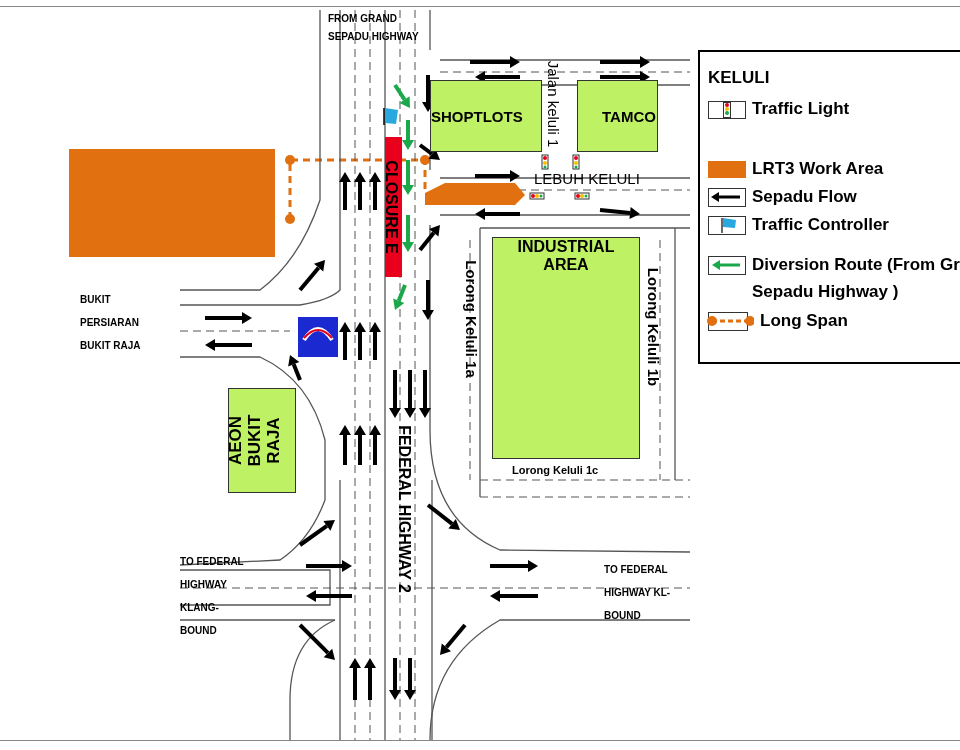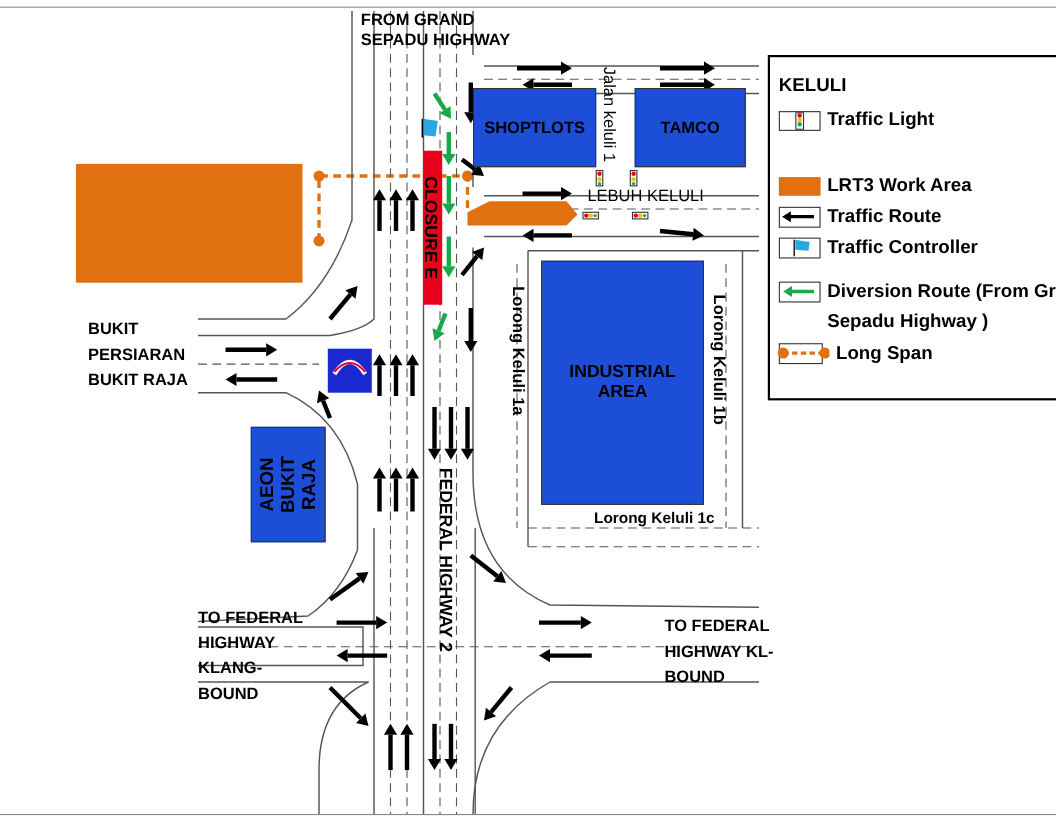--- a/index.html
+++ b/index.html
@@ -1,26 +1,26 @@
 <!DOCTYPE html>
 <html><head>
 <meta charset="utf-8">
 <style>
   html,body{margin:0;padding:0;background:#fff;}
   body{width:960px;height:750px;position:relative;overflow:hidden;font-family:"Liberation Sans",sans-serif;}
   #map{position:absolute;left:0;top:0;width:960px;height:750px;}
-  .lbl{position:absolute;font-family:"Liberation Sans",sans-serif;font-size:15px;font-weight:bold;color:#000;line-height:18px;white-space:nowrap;}
+  .lbl{position:absolute;font-family:"Liberation Sans",sans-serif;font-size:10px;font-weight:bold;color:#000;line-height:18px;white-space:nowrap;}
   .frame-top{position:absolute;left:0;top:6px;width:960px;height:1px;background:#888;}
   .frame-bottom{position:absolute;left:0;top:740px;width:960px;height:1px;background:#888;}
   #legend{position:absolute;left:698px;top:50px;width:270px;height:314px;border:2px solid #000;background:#fff;box-sizing:border-box;}
   #legend .title{position:absolute;left:8px;top:16px;font-size:17px;font-weight:bold;}
   .lg-item{position:absolute;left:6px;height:22px;display:flex;align-items:center;}
   .lg-item .sym{width:40px;height:20px;position:relative;flex:none;}
   .lg-item .txt{font-size:17px;font-weight:bold;margin-left:6px;white-space:nowrap;line-height:20px;}
-  .bldg{position:absolute;border:1.5px solid #333;background:#1d4ed8;box-sizing:border-box;display:flex;align-items:center;justify-content:center;text-align:center;font-weight:bold;font-size:15px;}
+  .bldg{position:absolute;border:1.5px solid #333;background:#bef264;box-sizing:border-box;display:flex;align-items:center;text-align:center;font-weight:bold;font-size:15px;}
 </style>
 </head>
 <body>
 
 <div class="frame-top"></div>
 <div class="frame-bottom"></div>
 
 <svg id="map" width="960" height="750" viewBox="0 0 960 750">
   <defs>
     <marker id="ah" markerWidth="4" markerHeight="4" refX="2" refY="2" orient="auto">
@@ -295,21 +295,21 @@
       <g>
         <line x1="405" y1="285" x2="398.71390676354105" y2="300.7152330911474" stroke="#1aa84a" stroke-width="4"></line>
         <path d="M395,310 L393.1430466182295,298.4868890330228 L404.2847669088526,302.943577149272 z" fill="#1aa84a"></path>
       </g>
     </g>
 </svg>
 
 <div class="bldg" style="left:430px;top:80px;width:112px;height:72px;">
     <span>SHOPTLOTS</span>
   </div>
-<div class="bldg" style="left:577px;top:80px;width:101px;height:72px;">
+<div class="bldg" style="left:577px;top:80px;width:81px;height:72px;padding-left:24px;">
     <span>TAMCO</span>
   </div>
 <div class="bldg" style="left:492px;top:237px;width:148px;height:222px;font-size:16px;flex-direction:column;">
   <span>INDUSTRIAL</span>
   <span>AREA</span>
 </div>
 <div class="bldg" style="left:228px;top:388px;width:68px;height:105px;">
   <div style="transform:rotate(-90deg);white-space:nowrap;font-size:17px;line-height:19px;">
     <div>AEON</div>
     <div>BUKIT</div>
@@ -336,21 +336,21 @@
   <div>TO FEDERAL</div>
     <div>HIGHWAY KL-</div>
     <div>BOUND</div>
 </div>
 <div class="lbl" style="left:320px;top:500px;transform:rotate(90deg);transform-origin:center;font-size:16px;">FEDERAL HIGHWAY 2</div>
 <div class="lbl" style="left:344px;top:198px;transform:rotate(90deg);font-size:16px;color:#000;">CLOSURE E</div>
 <div class="lbl" style="left:510px;top:95px;transform:rotate(90deg);font-weight:normal;font-size:15px;">Jalan keluli 1</div>
 <div class="lbl" style="left:534px;top:170px;font-weight:normal;font-size:15px;">LEBUH KELULI</div>
 <div class="lbl" style="left:412px;top:310px;transform:rotate(90deg);font-size:15px;">Lorong Keluli 1a</div>
 <div class="lbl" style="left:594px;top:318px;transform:rotate(90deg);font-size:15px;">Lorong Keluli 1b</div>
-<div class="lbl" style="left:512px;top:461px;font-size:14px;margin-left:28px;">Lorong Keluli 1c</div>
+<div class="lbl" style="left:512px;top:461px;font-size:11px;">Lorong Keluli 1c</div>
 
 <div id="legend">
   <div class="title">KELULI</div>
 
   <div class="lg-item" style="top:46px;">
     <div class="sym">
       <div style="position:absolute;left:2px;top:2px;width:36px;height:16px;border:1px solid #333;"></div>
       <div style="position:absolute;left:17px;top:3px;width:6px;height:14px;border:1px solid #333;background:#fff;">
         <div style="width:4px;height:4px;border-radius:50%;background:#e8001c;margin:0 auto;"></div>
         <div style="width:4px;height:4px;border-radius:50%;background:#f5c000;margin:0 auto;"></div>
@@ -369,21 +369,21 @@
   </div>
 
   <div class="lg-item" style="top:134px;">
     <div class="sym">
       <div style="position:absolute;left:2px;top:1px;width:36px;height:17px;border:1px solid #333;"></div>
       <svg width="40" height="20" style="position:absolute;left:0;top:0;">
           <line x1="12" y1="10" x2="34" y2="10" stroke="#000" stroke-width="3"></line>
           <path d="M5,10 L13,5 L13,15 z" fill="#000"></path>
         </svg>
     </div>
-    <span class="txt">Traffic Route</span>
+    <span class="txt">Sepadu Flow</span>
   </div>
 
   <div class="lg-item" style="top:162px;">
     <div class="sym">
       <div style="position:absolute;left:2px;top:1px;width:36px;height:17px;border:1px solid #333;"></div>
       <svg width="40" height="20" style="position:absolute;left:0;top:0;">
           <line x1="16" y1="3" x2="16" y2="18" stroke="#000" stroke-width="1.2"></line>
           <path d="M17,3 L30,5 L29,13 L17,12 z" fill="#29a8e0"></path>
         </svg>
     </div>

